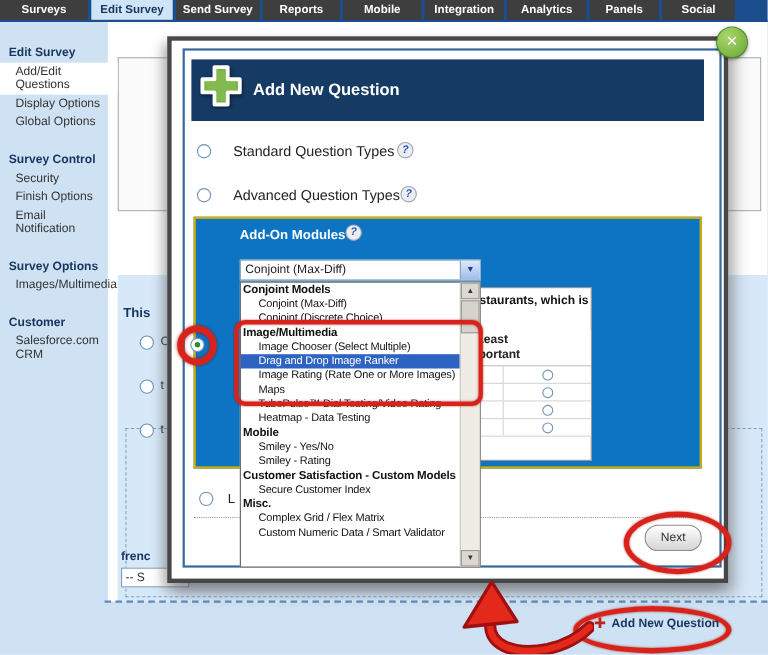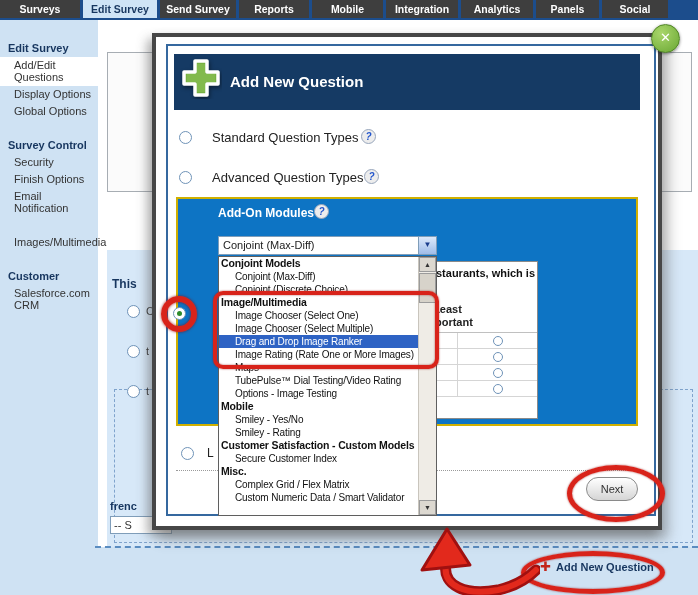--- a/index.html
+++ b/index.html
@@ -123,20 +123,21 @@
     <div class="sb-h">Edit Survey</div>
     <div class="sb-i sel">Add/Edit Questions</div>
     <div class="sb-i">Display Options</div>
     <div class="sb-i">Global Options</div>
     <div class="sb-gap"></div>
     <div class="sb-h">Survey Control</div>
     <div class="sb-i">Security</div>
     <div class="sb-i">Finish Options</div>
     <div class="sb-i">Email Notification</div>
     <div class="sb-gap"></div>
+    <div class="sb-h">Survey Options</div>
     <div class="sb-i">Images/Multimedia</div>
     <div class="sb-gap"></div>
     <div class="sb-h">Customer</div>
     <div class="sb-i">Salesforce.com CRM</div>
   </div>
 
   <div id="content-white" class="abs"></div>
   <div id="gray-panel" class="abs"></div>
   <div id="blue-panel-page" class="abs"></div>
   <div id="dashed-sub" class="abs"></div>
@@ -213,27 +214,26 @@
         </div>
       </div>
   </div>
 
   <div id="dd-list" class="abs">
     <div id="dd-items">
       <div class="dd-row dd-group">Conjoint Models</div>
       <div class="dd-row">Conjoint (Max-Diff)</div>
       <div class="dd-row">Conjoint (Discrete Choice)</div>
       <div class="dd-row dd-group">Image/Multimedia</div>
-      <div class="dd-row">Image Chooser (Select One)</div>
       <div class="dd-row">Image Chooser (Select Multiple)</div>
       <div class="dd-row dd-sel">Drag and Drop Image Ranker</div>
       <div class="dd-row">Image Rating (Rate One or More Images)</div>
       <div class="dd-row">Maps</div>
       <div class="dd-row">TubePulse™ Dial Testing/Video Rating</div>
-      <div class="dd-row">Options - Image Testing</div>
+      <div class="dd-row">Heatmap - Data Testing</div>
       <div class="dd-row dd-group">Mobile</div>
       <div class="dd-row">Smiley - Yes/No</div>
       <div class="dd-row">Smiley - Rating</div>
       <div class="dd-row dd-group">Customer Satisfaction - Custom Models</div>
       <div class="dd-row">Secure Customer Index</div>
       <div class="dd-row dd-group">Misc.</div>
       <div class="dd-row">Complex Grid / Flex Matrix</div>
       <div class="dd-row">Custom Numeric Data / Smart Validator</div>
     </div>
     <div id="dd-scroll">

